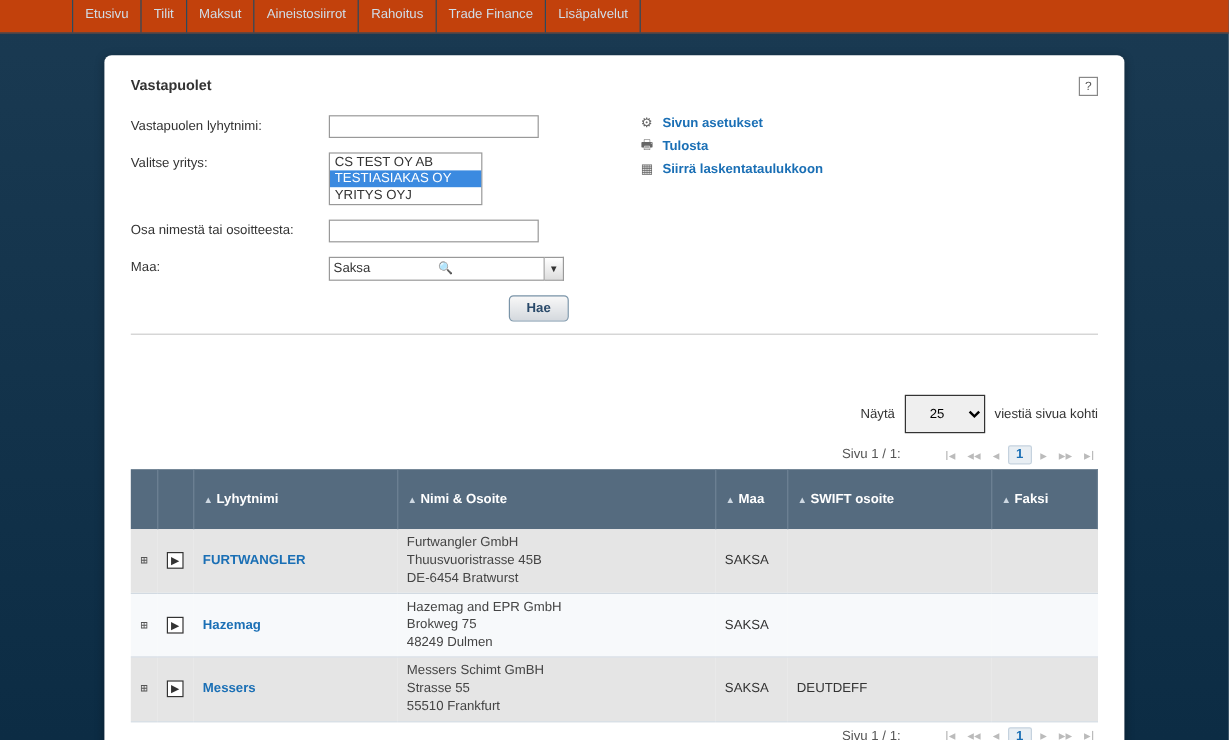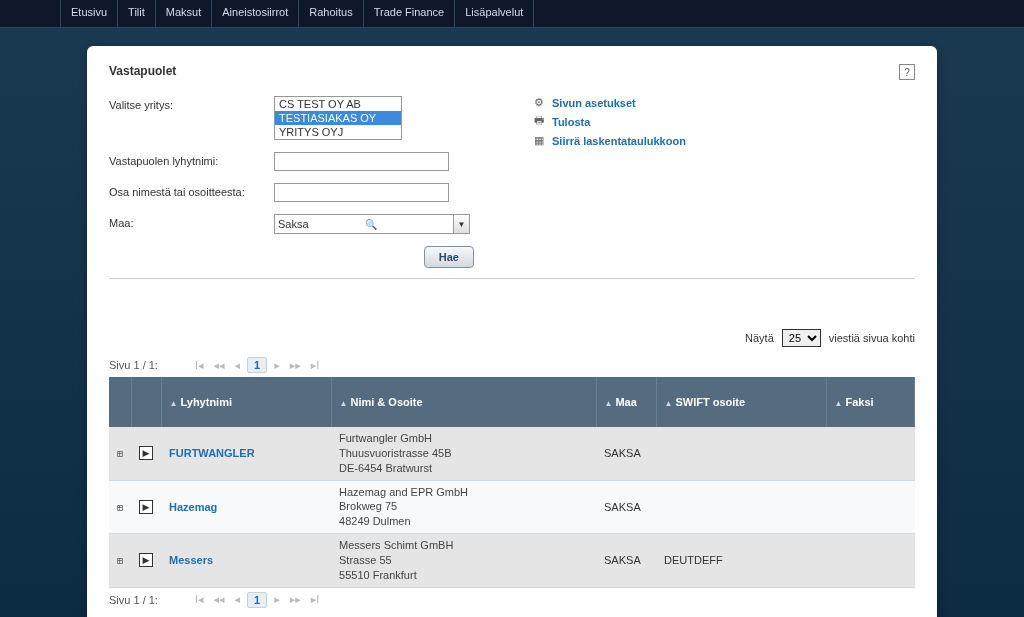--- a/index.html
+++ b/index.html
@@ -4,21 +4,21 @@
 <style>
 * { box-sizing: border-box; margin: 0; padding: 0; }
 body {
   font-family: Verdana, Arial, sans-serif;
   font-size: 11px;
   background: linear-gradient(to bottom, #1a3a52 0%, #0a2a42 100%);
   min-height: 617px;
   color: #333;
 }
 .nav-bar {
-  background: #0f172a;
+  background: #c2410c;
   display: flex;
   padding: 0 60px;
   height: 28px;
   border-bottom: 1px solid #2a4a5f;
 }
 .nav-item {
   color: #d0dde8;
   padding: 6px 10px;
   border-right: 1px solid #2a4a5f;
   cursor: pointer;
@@ -57,22 +57,22 @@
   border: 1px solid #7a94a8;
   border-radius: 4px;
   padding: 4px 14px;
   color: #2a4a6a;
   font-size: 11px;
   font-weight: bold;
   cursor: pointer;
 }
 .divider { border: none; border-top: 1px solid #ccc; margin: 10px 0 50px 0; }
 .per-page-row { display: flex; justify-content: flex-end; align-items: center; gap: 8px; margin-bottom: 6px; font-size: 11px; }
-.per-page-select { border: 1px solid #333; height: 18px; font-size: 11px; padding: 0 2px; }
-.pager { display: flex; align-items: center; gap: 4px; font-size: 11px; color: #555; padding: 4px 0; }
+.per-page-select { border: 1px solid #333; height: 32px; font-size: 11px; padding: 0 16px; }
+.pager { display: flex; align-items: center; gap: 4px; font-size: 11px; color: #555; padding: 4px 0; justify-content: flex-end; }
 .pager .pg-label { margin-right: 30px; }
 .pager .pg-ctrl { color: #bbb; padding: 0 3px; }
 .pager .pg-num { background: #e8eef3; border: 1px solid #c5d2de; padding: 1px 6px; color: #1a6fb5; font-weight: bold; border-radius: 2px; }
 .tbl { width: 100%; border-collapse: collapse; }
 .tbl th {
   background: #556b7f;
   color: #fff;
   text-align: left;
   padding: 19px 8px;
   font-size: 11px;
@@ -117,33 +117,33 @@
 
 <div class="main-container">
   <div class="page-head">
     <div class="page-title">Vastapuolet</div>
     <div class="help-icon">?</div>
   </div>
 
   <div class="top-form">
     <div class="top-form-left">
       <div class="form-row">
+        <div class="form-label">Vastapuolen lyhytnimi:</div>
+        <div class="form-input-area">
+          <input class="text-input" value="" style="">
+        </div>
+      </div>
+      <div class="form-row">
         <div class="form-label">Valitse yritys:</div>
         <div class="form-input-area">
           <div class="company-select" id="company-select">
               <div class="opt">CS TEST OY AB</div>
               <div class="opt sel">TESTIASIAKAS OY</div>
               <div class="opt">YRITYS OYJ</div>
             </div>
-        </div>
-      </div>
-      <div class="form-row">
-        <div class="form-label">Vastapuolen lyhytnimi:</div>
-        <div class="form-input-area">
-          <input class="text-input" value="" style="">
         </div>
       </div>
       <div class="form-row">
         <div class="form-label">Osa nimestä tai osoitteesta:</div>
         <div class="form-input-area">
           <input class="text-input" value="" style="">
         </div>
       </div>
       <div class="form-row">
         <div class="form-label">Maa:</div>

